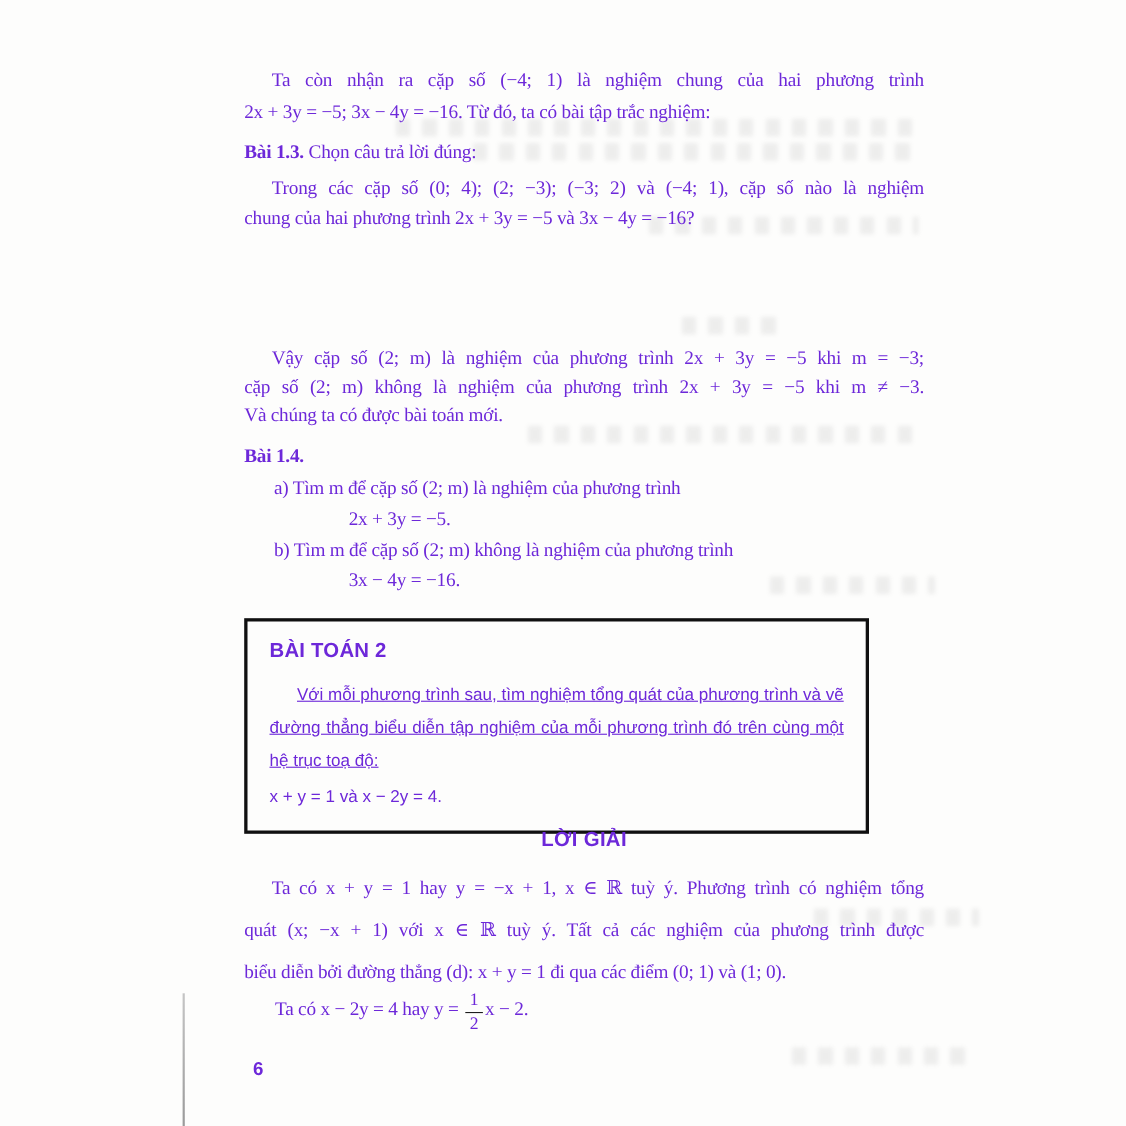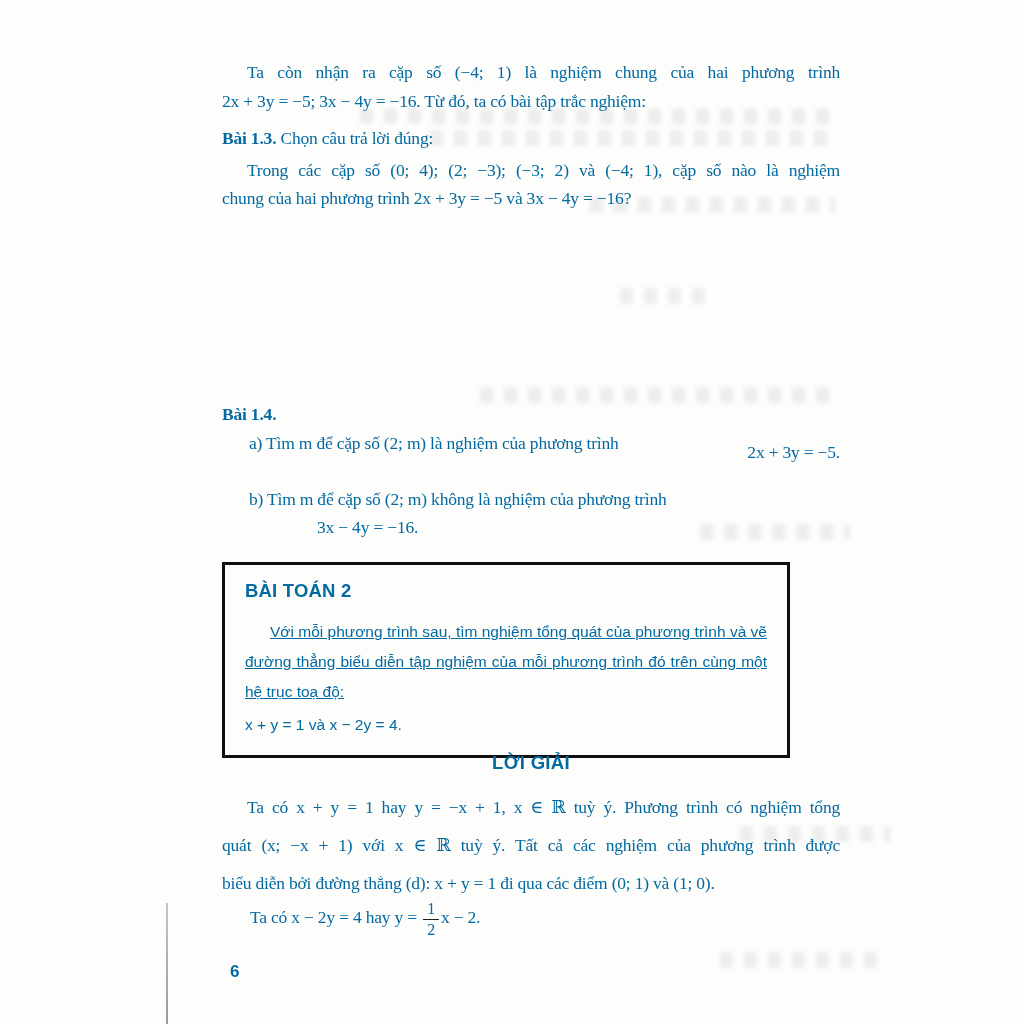--- a/index.html
+++ b/index.html
@@ -3,21 +3,21 @@
 <meta charset="utf-8">
 <style>
   html, body { margin:0; padding:0; }
   body {
     width:1024px; height:1024px;
     background:#ffffff;
     font-family:"Liberation Serif","DejaVu Serif",serif;
   }
   .page {
     position:relative; width:1024px; height:1024px;
-    background:#fdfdfc; overflow:hidden; color:#0369a1;
+    background:#fdfdfc; overflow:hidden; color:#6d28d9;
   }
   .blk {
     position:absolute; left:222px; width:618px;
     font-size:17.5px; letter-spacing:-0.2px; line-height:29px;
   }
   .ln { min-height:1em; }
   .stretch { text-align:justify; text-align-last:justify; }
   .indent { padding-left:25px; }
   .lh28 .ln { line-height:28px; }
   .lh26 .ln { line-height:26px; }
@@ -96,28 +96,33 @@
     </div>
   </div>
 
   <div class="blk lh28" style="top:156px;">
     <div class="ln stretch indent">Trong các cặp số (0; 4); (2; −3); (−3; 2) và (−4; 1), cặp số nào là nghiệm</div>
     <div class="ln">chung của hai phương trình 2x + 3y = −5 và 3x − 4y = −16?</div>
   </div>
 
 
 
+  <div class="blk lh26" style="top:312px;">
+    <div class="ln stretch indent">Vậy cặp số (2; m) là nghiệm của phương trình 2x + 3y = −5 khi m = −3;</div>
+    <div class="ln stretch">cặp số (2; m) không là nghiệm của phương trình 2x + 3y = −5 khi m ≠ −3.</div>
+    <div class="ln">Và chúng ta có được bài toán mới.</div>
+  </div>
 
   <div class="blk bold" style="top:400px;">
     <div class="ln">Bài 1.4.</div>
   </div>
   <div class="blk" style="top:429px;">
     <div class="ln itemline">a) Tìm m để cặp số (2; m) là nghiệm của phương trình</div>
   </div>
-  <div class="blk" style="top:438px;text-align:right;">
+  <div class="blk" style="top:457px;">
     <div class="ln eqline">2x + 3y = −5.</div>
   </div>
   <div class="blk" style="top:485px;">
     <div class="ln itemline">b) Tìm m để cặp số (2; m) không là nghiệm của phương trình</div>
   </div>
   <div class="blk" style="top:513px;">
     <div class="ln eqline">3x − 4y = −16.</div>
   </div>
 
   <div class="problem-box">

